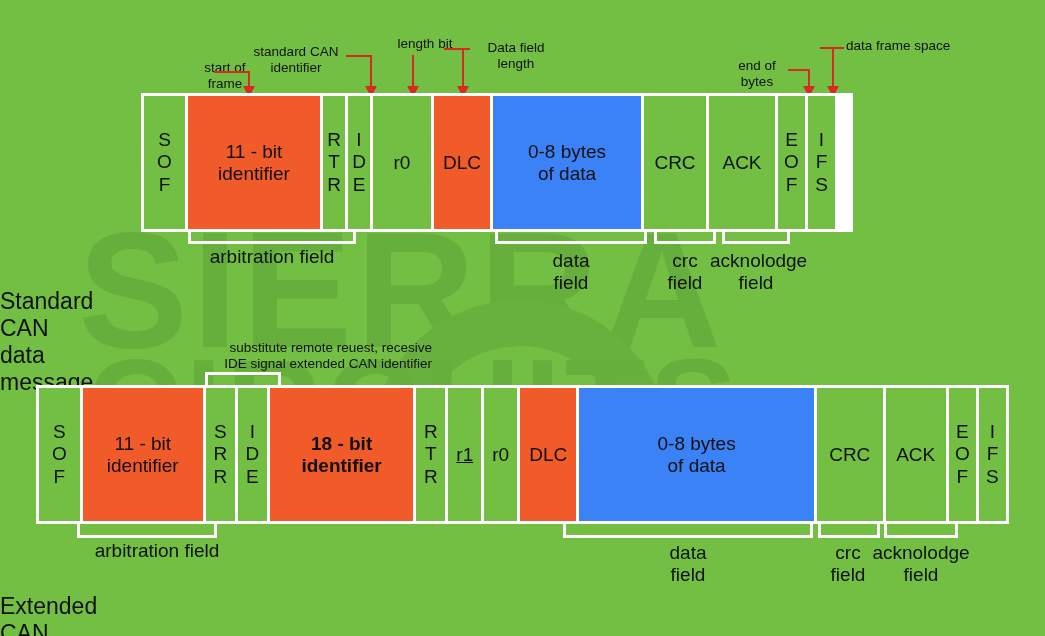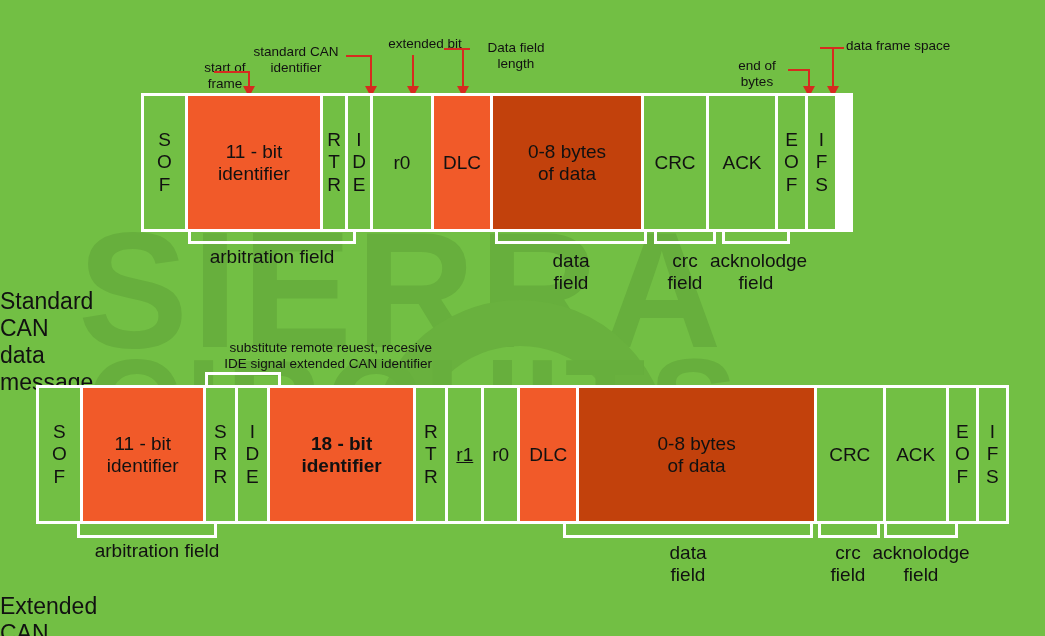--- a/index.html
+++ b/index.html
@@ -48,21 +48,21 @@
   .cell {
     display: flex; align-items: center; justify-content: center;
     text-align: center;
     color: #111;
     line-height: 1.12;
     font-size: 19px;
     background: #72bf44;
   }
   .cell.green  { background: #72bf44; }
   .cell.red    { background: #f15a29; }
-  .cell.orange { background: #c2410c; }
+  .cell.orange { background: #3b82f6; }
   .cell.vert {
     writing-mode: horizontal-tb;
     font-size: 19px;
     line-height: 1.18;
     white-space: pre-line;
   }
   .cell.big { font-size: 19px; }
 
   
   .callout {
@@ -125,21 +125,21 @@
   <div class="wm-line" id="wm2">CIRCUITS</div>
   <div id="wm-mask"></div>
 </div>
 
 <div class="stage">
 
   <div class="callout" style="left: 182px; top: 60px; width: 86px; white-space: pre-line;">start of
 frame</div>
   <div class="callout" style="left: 242px; top: 44px; width: 108px; white-space: pre-line;">standard CAN
 identifier</div>
-  <div class="callout" style="left: 382px; top: 36px; width: 86px; white-space: pre-line;">extended bit</div>
+  <div class="callout" style="left: 382px; top: 36px; width: 86px; white-space: pre-line;">length bit</div>
   <div class="callout" style="left: 474px; top: 40px; width: 84px; white-space: pre-line;">Data field
 length</div>
   <div class="callout" style="left: 722px; top: 58px; width: 70px; white-space: pre-line;">end of
 bytes</div>
   <div class="callout" style="left: 846px; top: 38px; width: 130px; text-align: left; white-space: pre-line;">data frame space</div>
 
   <div class="hline" style="left:214px; top:71px; width:36px;"></div>
   <div class="vline" style="left:248px; top:71px; height:17px;"></div>
   <div class="arrowhead" style="left:243px; top:86px;"></div>
 

